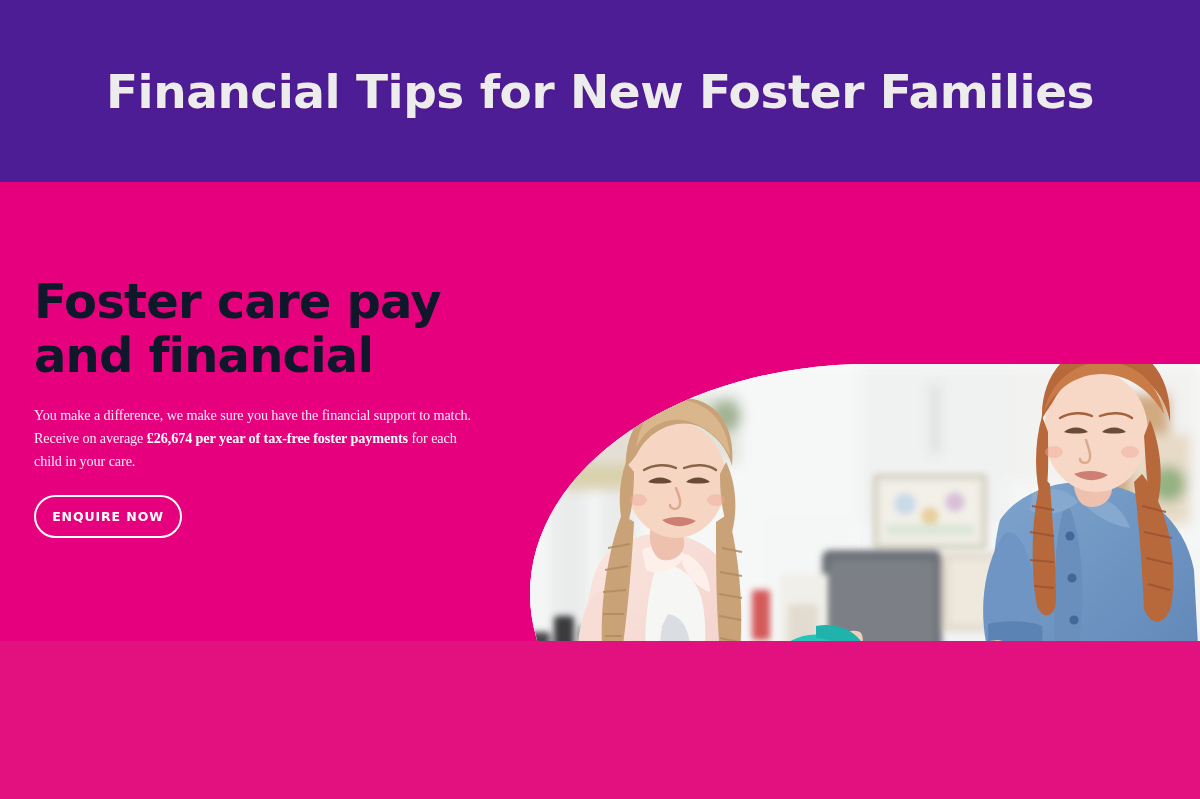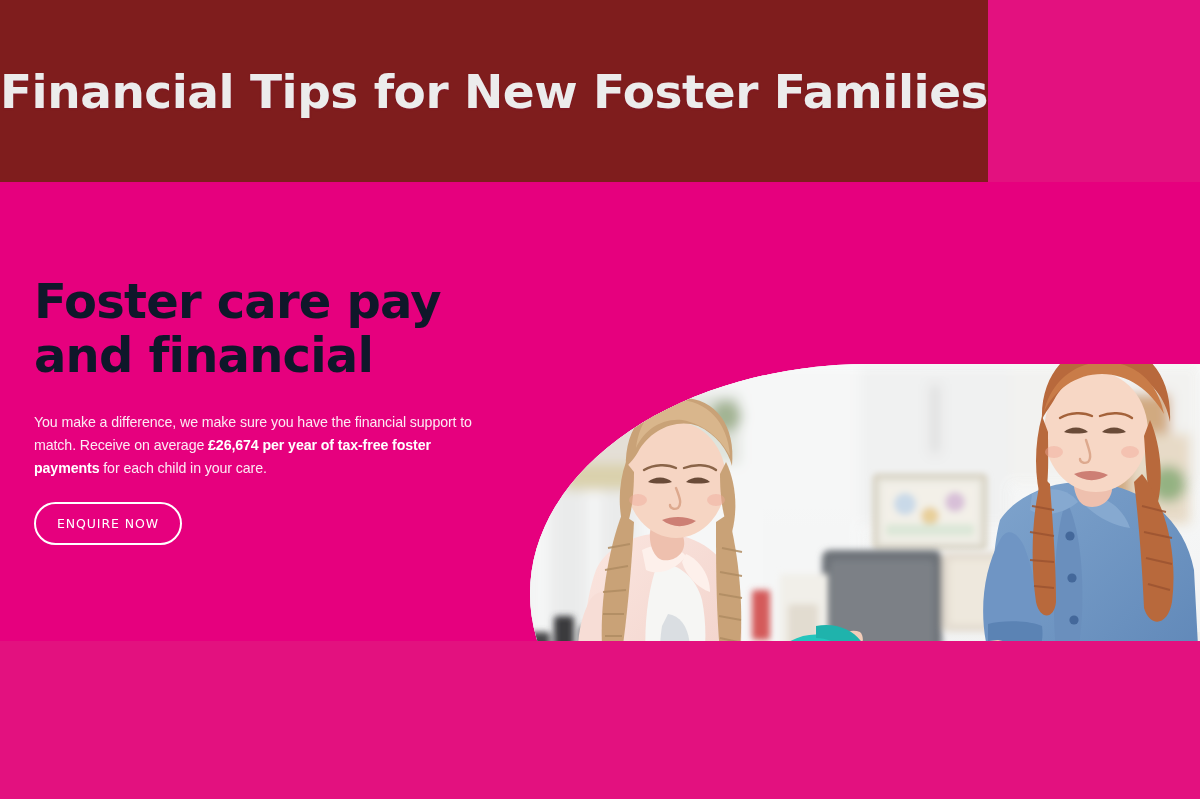--- a/index.html
+++ b/index.html
@@ -18,22 +18,22 @@
     width:1200px;
     height:799px;
     background:#e3117f;
     overflow:hidden;
   }
 
   
   .top-banner {
     position:absolute;
     left:0; top:0;
-    width:988px; height:182px;
-    background:#7f1d1d;
+    width:1200px; height:182px;
+    background:#4c1d95;
     display:flex;
     align-items:center;
     justify-content:center;
   }
   .top-banner-title {
     font-family:"DejaVu Sans", sans-serif;
     font-size:47px;
     font-weight:bold;
     color:#ececec;
     letter-spacing:-0.5px;
@@ -71,23 +71,23 @@
     font-family:"DejaVu Sans", sans-serif;
     font-size:48px;
     font-weight:bold;
     color:#0f172a;
     line-height:1.13;
     letter-spacing:-0.8px;
   }
   .hero-heading .line2 { display:block; }
 
   .hero-paragraph {
-    margin-top:29px;
+    margin-top:22px;
     width:452px;
-    font-family:Liberation Sans, sans-serif;
+    font-family:Liberation Serif, serif;
     font-size:14.2px;
     font-weight:normal;
     color:#fdeaf4;
     line-height:1.62;
     letter-spacing:-0.1px;
   }
   .hero-paragraph b {
     font-weight:bold;
     color:#ffffff;
   }
@@ -98,21 +98,21 @@
     align-items:center;
     justify-content:center;
     width:148px;
     height:43px;
     border:2px solid #ffffff;
     border-radius:24px;
     background:transparent;
     color:#ffffff;
     font-family:"DejaVu Sans", sans-serif;
     font-size:12.5px;
-    font-weight:normal;
+    font-weight:bold;
     letter-spacing:0.9px;
     cursor:pointer;
     white-space:nowrap;
     text-align:center;
   }
 
   
   .photo-panel {
     position:absolute;
     left:530px;

